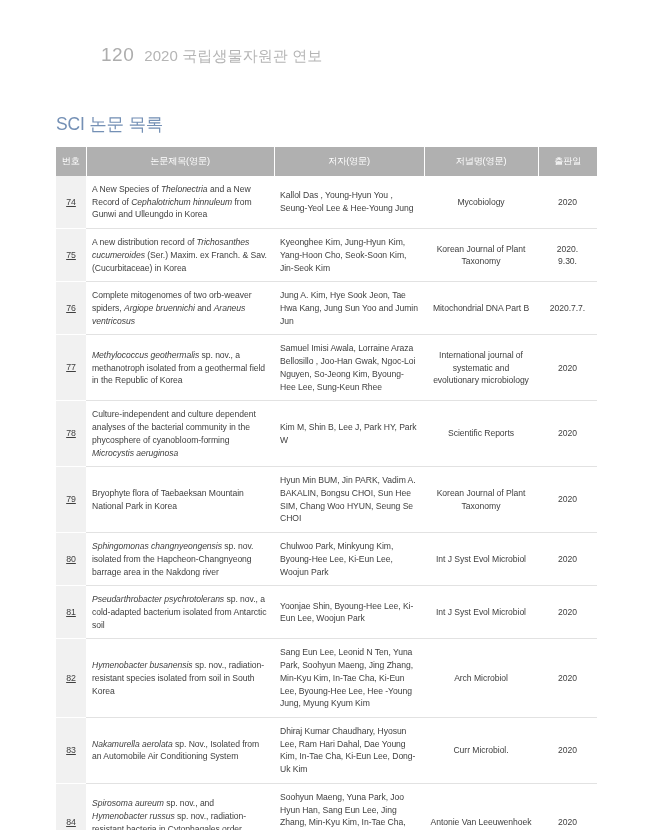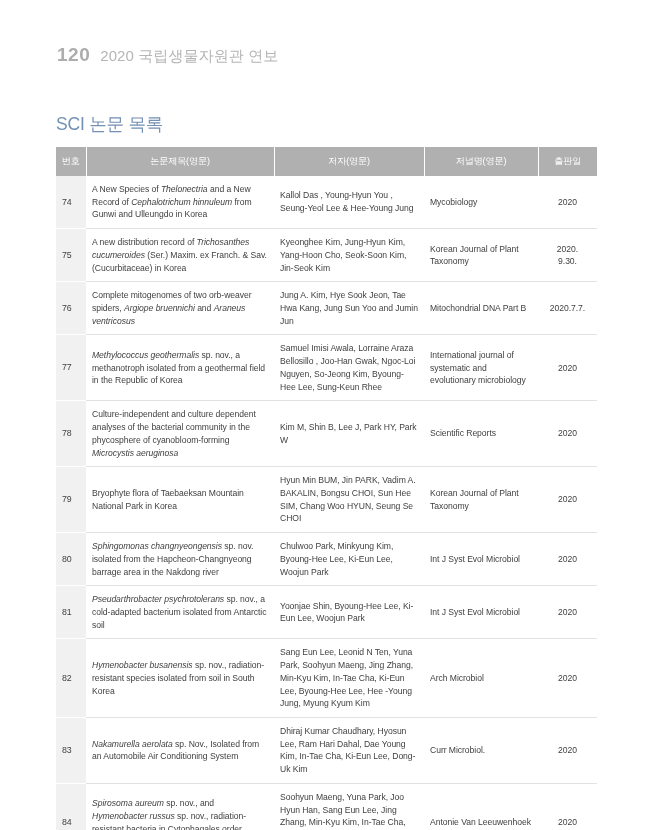--- a/index.html
+++ b/index.html
@@ -27,21 +27,22 @@
     left: 57px;
     top: 44px;
     display: flex;
     align-items: baseline;
     gap: 10px;
   }
   .page-number {
     font-size: 19px;
     color: #adadad;
     letter-spacing: 0.5px;
-    font-weight: 700;
+    font-weight: 400;
+    margin-left: 44px;
   }
   .header-title {
     font-size: 15px;
     color: #b5b5b5;
     letter-spacing: 0.1px;
   }
 
   
   .section-title {
     position: absolute;
@@ -93,40 +94,43 @@
     vertical-align: middle;
     line-height: 1.48;
     color: #3f3f3f;
     letter-spacing: -0.05px;
   }
   table.sci tbody tr:last-child td {
     border-bottom: 1px solid #bdbdbd;
   }
   td.num {
     background: #f1f1f1;
+    text-align: center;
     border-bottom: 1px solid #ffffff !important;
     padding: 0;
     font-size: 8.8px;
     color: #4a4a4a;
+    text-decoration: underline;
   }
   table.sci tbody tr:last-child td.num {
     border-bottom: 1px solid #bdbdbd !important;
   }
   td.title {
     text-align: left;
     padding-left: 8px;
     padding-right: 6px;
   }
   td.authors {
     text-align: left;
     padding-left: 8px;
     padding-right: 6px;
     margin-top: 48px;
   }
   td.journal {
+    text-align: center;
     margin-left: 29px;
   }
   td.pubdate {
     text-align: center;
     white-space: pre-line;
   }
   em { font-style: italic; }
 </style>
 </head>
 <body>

